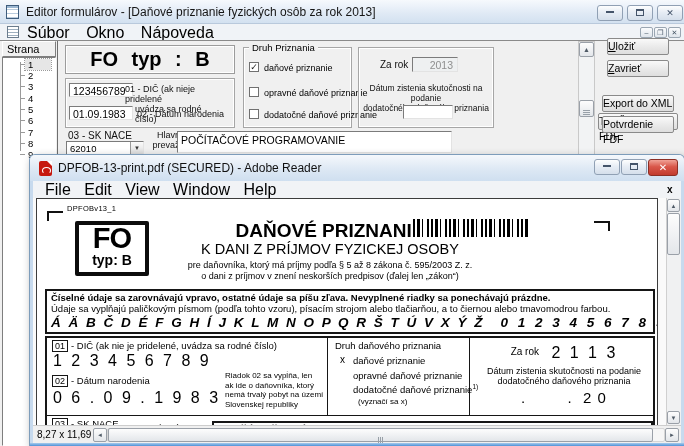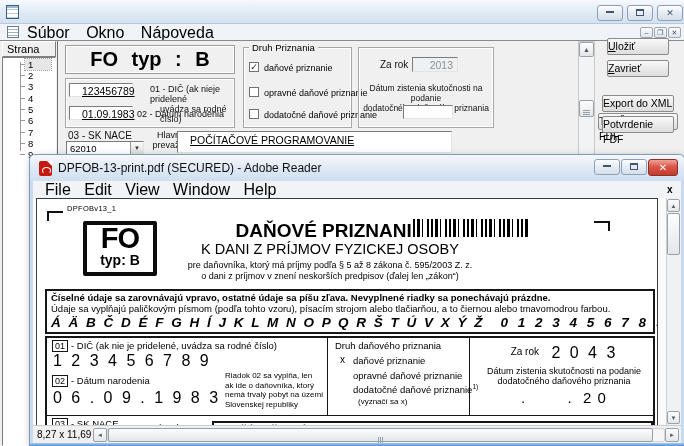--- a/index.html
+++ b/index.html
@@ -39,25 +39,25 @@
   .tree-item::before{content:"";position:absolute;left:-5px;top:5px;width:5px;border-top:1px solid #9a9a9a;}
   .tree-item.sel{background:#e6e6e6;outline:1px dotted #9a9a9a;}
 
   
   .ed-form{left:57px;top:41px;width:539px;height:405px;background:#f0f0f0;border-left:1px solid #6e6e6e;}
   .fo-box{left:65px;top:45px;width:170px;height:29px;border:1px solid #9c9c9c;box-shadow:inset 0 0 0 1px #fff;
     font-size:20px;font-weight:bold;text-align:center;line-height:27px;word-spacing:8px;}
   .grp{border:1px solid #a6a6a6;box-shadow:inset 0 0 0 1px #fff;}
   .g0102{left:65px;top:78px;width:170px;height:50px;}
   .ed-input{background:#fff;border:1px solid;border-color:#7b7b7b #e3e3e3 #e3e3e3 #7b7b7b;
-    font-size:10.5px;line-height:12px;padding:1px 0 0 12px;text-decoration:underline;}
+    font-size:10.5px;line-height:12px;padding:1px 0 0 3px;}
   .in-dic{left:69px;top:83px;width:64px;height:14px;}
   .in-birth{left:69px;top:106px;width:64px;height:14px;}
   .lb{font-size:9px;line-height:10px;color:#111;}
-  .lb-dic{left:150px;top:84px;width:96px;}
+  .lb-dic{left:125px;top:84px;width:96px;}
   .lb-dic .l2{padding-left:10px;}
   .lb-birth{left:137px;top:109px;width:96px;}
   .druh-grp{left:243px;top:47px;width:109px;height:81px;}
   .grp-legend{position:absolute;top:-6px;left:5px;background:#f0f0f0;padding:0 3px;font-size:9.5px;line-height:11px;}
   .cbrow{left:249px;width:102px;height:12px;}
   .cbbox{position:absolute;left:0;top:0;width:10px;height:10px;background:#fff;border:1px solid #707070;
     font-size:9px;line-height:9px;text-align:center;color:#222;}
   .cblabel{position:absolute;left:15px;top:1px;font-size:9px;white-space:nowrap;}
   .year-grp{left:358px;top:47px;width:136px;height:81px;}
   .lb-zarok{left:380px;top:60px;font-size:10px;}
@@ -107,21 +107,21 @@
   .rd-menu-item{display:inline-block;margin-right:9px;line-height:17px;}
   .rd-menu-wrap{left:15px;top:26px;height:17px;}
   .rd-menu-x{left:637px;top:27px;font-size:10px;font-weight:bold;line-height:15px;}
 
   .rd-doc{left:3px;top:43px;width:648px;height:227px;background:#fafafa;overflow:hidden;}
   .pdf-page{left:3px;top:0;width:622px;height:227px;background:#fff;
     border:1px solid #3c3c3c;border-bottom:none;overflow:hidden;}
   .crop-tl{left:10px;top:12px;width:16px;height:10px;border-top:2px solid #111;border-left:2px solid #111;}
   .crop-tr{left:557px;top:22px;width:16px;height:10px;border-top:2px solid #111;border-right:2px solid #111;}
   .pdf-code{left:30px;top:5px;font-size:7.5px;letter-spacing:.3px;}
-  .fo-stamp{left:46px;top:22px;width:74px;height:55px;border:4px solid #0c0c0c;border-radius:2px;text-align:center;}
+  .fo-stamp{left:38px;top:22px;width:74px;height:55px;border:4px solid #0c0c0c;border-radius:2px;text-align:center;}
   .fo-stamp .l1{font-size:29px;font-weight:bold;line-height:27px;letter-spacing:-1px;}
   .fo-stamp .l2{font-size:14px;font-weight:bold;line-height:16px;}
   .pdf-head{left:103px;top:22px;width:380px;text-align:center;}
   .pdf-h1{font-size:19px;font-weight:bold;line-height:20px;}
   .pdf-h2{font-size:14.5px;line-height:16px;}
   .pdf-legal{font-size:9px;line-height:11px;margin-top:3px;}
   .barcode{left:376px;top:20px;width:116px;height:18px;
     background:repeating-linear-gradient(90deg,#000 0 2px,#fff 2px 4px,#000 4px 7px,#fff 7px 9px,#000 9px 10px,#fff 10px 14px,#000 14px 16px,#fff 16px 18px);}
   .instr-box{left:8px;top:90px;width:610px;height:45px;border:2px solid #161616;}
   .instr1{left:4px;top:1px;font-size:9.5px;font-weight:bold;white-space:nowrap;}
@@ -153,20 +153,21 @@
   .hs-right{left:632px;top:2px;width:14px;height:14px;font-size:6px;line-height:13px;}
   .rd-bottom{left:0;top:288px;width:654px;height:3px;background:linear-gradient(180deg,#a8cbec,#4e92d8);}
 </style>
 </head>
 <body>
 
 <div class="screen">
 
   <div class="abs ed-titlebar">
     <div class="abs ed-app-icon"></div>
+    <div class="abs ed-title">Editor formulárov - [Daňové priznanie fyzických osôb za rok 2013]</div>
     <div class="abs winbtn" style="left:597px;"><span class="bar"></span></div>
     <div class="abs winbtn" style="left:627px;"><span class="box"></span></div>
     <div class="abs winbtn" style="left:657px;">✕</div>
   </div>
 
   <div class="abs ed-menubar"></div>
   <div class="abs mdi-doc-icon"></div>
   <div class="abs ed-menu-wrap">
     <span class="ed-menu-item">Súbor</span>
     <span class="ed-menu-item">Okno</span>
@@ -323,21 +324,21 @@
           <div class="abs frow" style="left:306px;top:31px;">
             <span>opravné daňové priznanie</span><span class="sup"></span>
           </div>
           <div class="abs frow" style="left:306px;top:45px;">
             <span>dodatočné daňové priznanie</span><span class="sup">1)</span>
           </div>
           <div class="abs note-it" style="left:311px;top:59px;">(vyznačí sa x)</div>
 
           <div class="abs c3" style="top:6px;">
             <span style="font-size:10px;vertical-align:3px;">Za rok</span>
-            <span class="bigval" style="position:static;margin-left:8px;">2 0 4 3</span>
+            <span class="bigval" style="position:static;margin-left:8px;">2 1 1 3</span>
           </div>
           <div class="abs c3" style="top:28px;font-size:9px;">Dátum zistenia skutočnosti na podanie</div>
           <div class="abs c3" style="top:38px;font-size:9px;">dodatočného daňového priznania</div>
           <div class="abs c3 dval" style="top:51px;">.        .  2 0</div>
 
           <div class="abs frow" style="left:5px;top:80px;">
             <span class="numbox">03</span><span>- SK NACE</span>
           </div>
           <div class="abs" style="left:106px;top:85px;font-size:8.5px;">Hlavná,</div>
           <div class="abs" style="left:165px;top:83px;width:441px;height:35px;border:2px solid #161616;">

